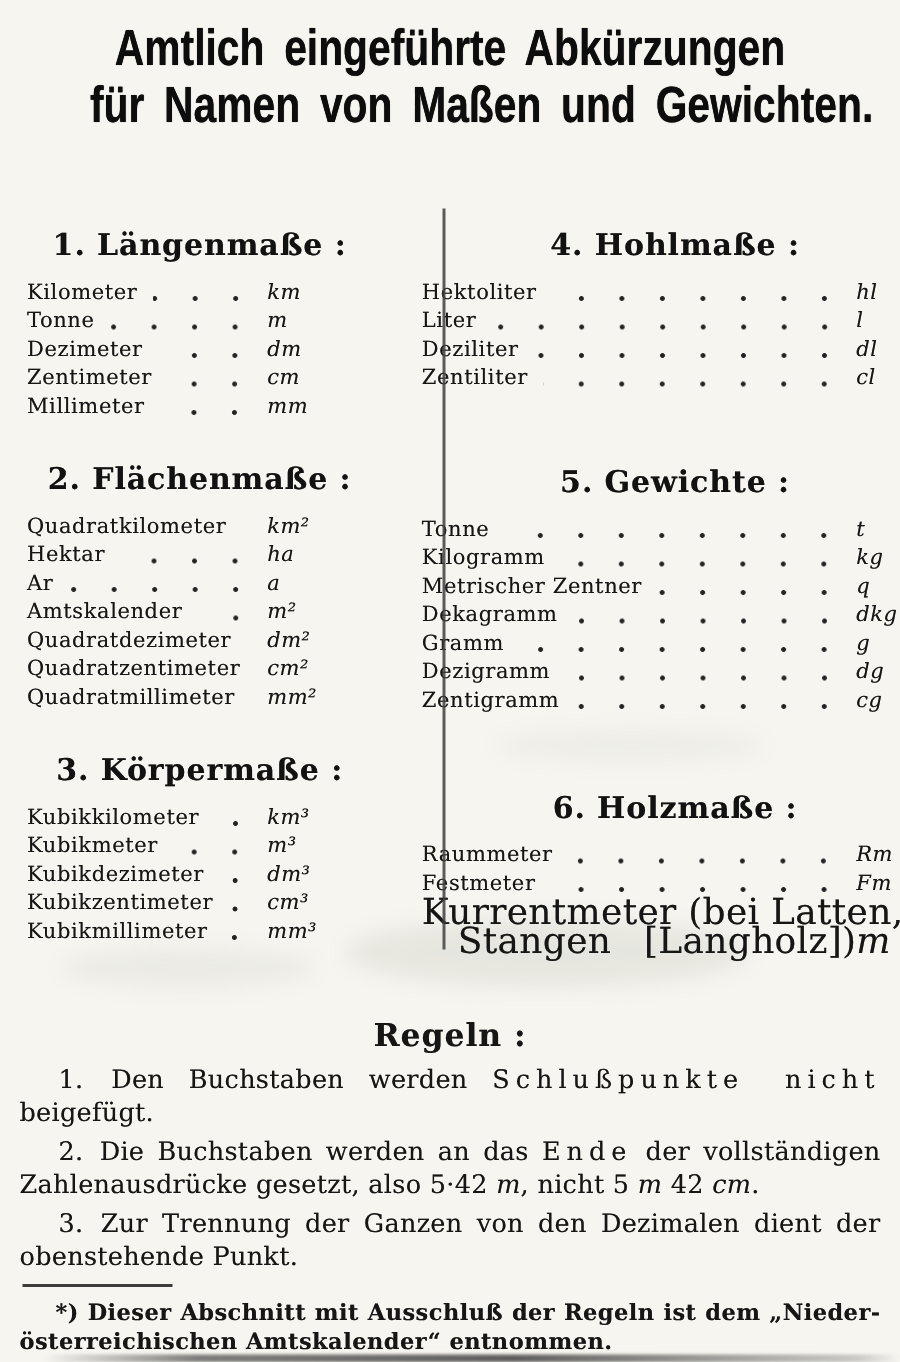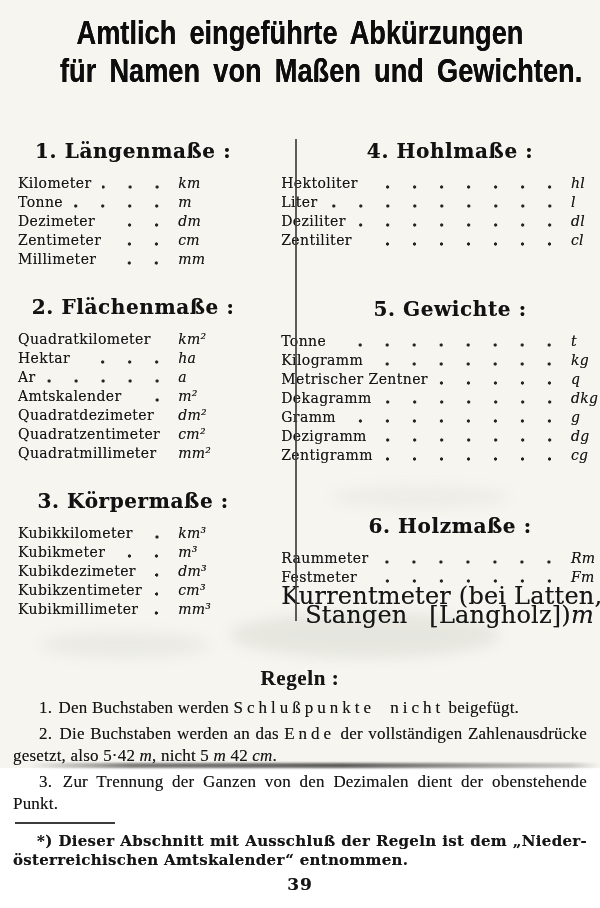--- a/index.html
+++ b/index.html
@@ -1,17 +1,17 @@
 <!DOCTYPE html>
 <html><head>
 <meta charset="utf-8">
 <style>
   html,body{margin:0;padding:0;}
   body{width:600px;height:908px;overflow:hidden;}
-  .page{position:relative;width:600px;height:768px;box-sizing:border-box;
+  .page{position:relative;width:600px;height:908px;box-sizing:border-box;
         background:#f6f5f0;color:#161616;
         font-family:"DejaVu Serif", serif;
         text-shadow:0 0 .4px rgba(25,25,25,.55);}
   
   .stain{position:absolute;border-radius:50%;filter:blur(7px);opacity:.14;background:#8d9382;}
   .stain.a{left:230px;top:612px;width:270px;height:46px;}
   .stain.b{left:40px;top:632px;width:170px;height:26px;opacity:.10;}
   .stain.c{left:330px;top:486px;width:180px;height:22px;opacity:.08;}
   .smudge{position:absolute;left:28px;right:0;bottom:0;height:5px;filter:blur(1px);
           background:linear-gradient(to right,rgba(60,60,60,0),rgba(45,45,45,.6) 18%,rgba(35,35,35,.72) 55%,rgba(70,70,70,.25) 95%,rgba(70,70,70,0));}
@@ -21,37 +21,37 @@
              font-size:34px;line-height:38px;letter-spacing:0;word-spacing:7px;
              transform:scaleX(.80);transform-origin:50% 50%;white-space:nowrap;color:#0d0d0d;
              text-shadow:0 0 .5px #000;}
   
   .cols{position:relative;display:flex;align-items:flex-start;margin-top:46px;padding:0 13px;}
   .divider{position:absolute;left:295px;top:4px;bottom:4px;width:2px;background:#3f3f3f;opacity:.85;}
   .col{box-sizing:border-box;}
   .col-l{width:282px;padding-left:5px;}
   .col-r{flex:1;padding-left:33px;}
   .col section{margin-top:26px;}
-  .col section:first-child{margin-top:4px;}
+  .col section:first-child{margin-top:16px;}
   .col-r section:nth-child(2){margin-top:47px;}
   .col-r section:nth-child(3){margin-top:49px;}
   .sec-h{text-align:center;font-size:20px;line-height:24px;letter-spacing:.6px;margin:0 0 11px 0;color:#121212;}
   .row{display:flex;align-items:flex-end;font-size:14px;line-height:19px;letter-spacing:.4px;white-space:nowrap;}
   .nm{flex:none;}
   .ld{flex:1;align-self:flex-end;height:6px;margin:0 8px 3px 10px;
       background-image:radial-gradient(circle,#232323 1.35px,rgba(0,0,0,0) 1.9px);
       background-size:27px 6px;background-repeat:repeat-x;background-position:right center;}
   .ab{flex:none;font-style:italic;letter-spacing:.3px;}
   .col-l .ab{width:70px;}
   .col-r .ab{width:48px;}
   .krow{display:flex;align-items:baseline;font-size:24px;line-height:19px;letter-spacing:.2px;white-space:nowrap;}
   .krow2 .nm{margin-left:24px;word-spacing:14px;}
   .spacer{flex:1;}
   
-  .rules{margin-top:40px;padding:0 13px;font-family:Liberation Serif, serif;}
+  .rules{margin-top:40px;padding:0 13px;}
   .rules-h{text-align:center;font-size:21px;line-height:26px;letter-spacing:.6px;margin:0 0 6px 0;}
   .rule{margin:4px 0 0 0;text-indent:26px;text-align:justify;font-size:17px;line-height:22px;letter-spacing:.2px;}
   .rnum{padding-right:2px;}
   .sp-let{letter-spacing:4px;word-spacing:7px;}
   .it{font-style:italic;}
   
   .fnrule{margin:7px 0 0 15px;width:100px;height:2px;background:#3c3c3c;}
   .footnote{margin:8px 13px 0 13px;font-weight:bold;font-size:15px;line-height:19px;letter-spacing:.3px;}
   .fn1{display:block;text-indent:24px;text-align:justify;text-align-last:justify;}
   .fn2{display:block;}

